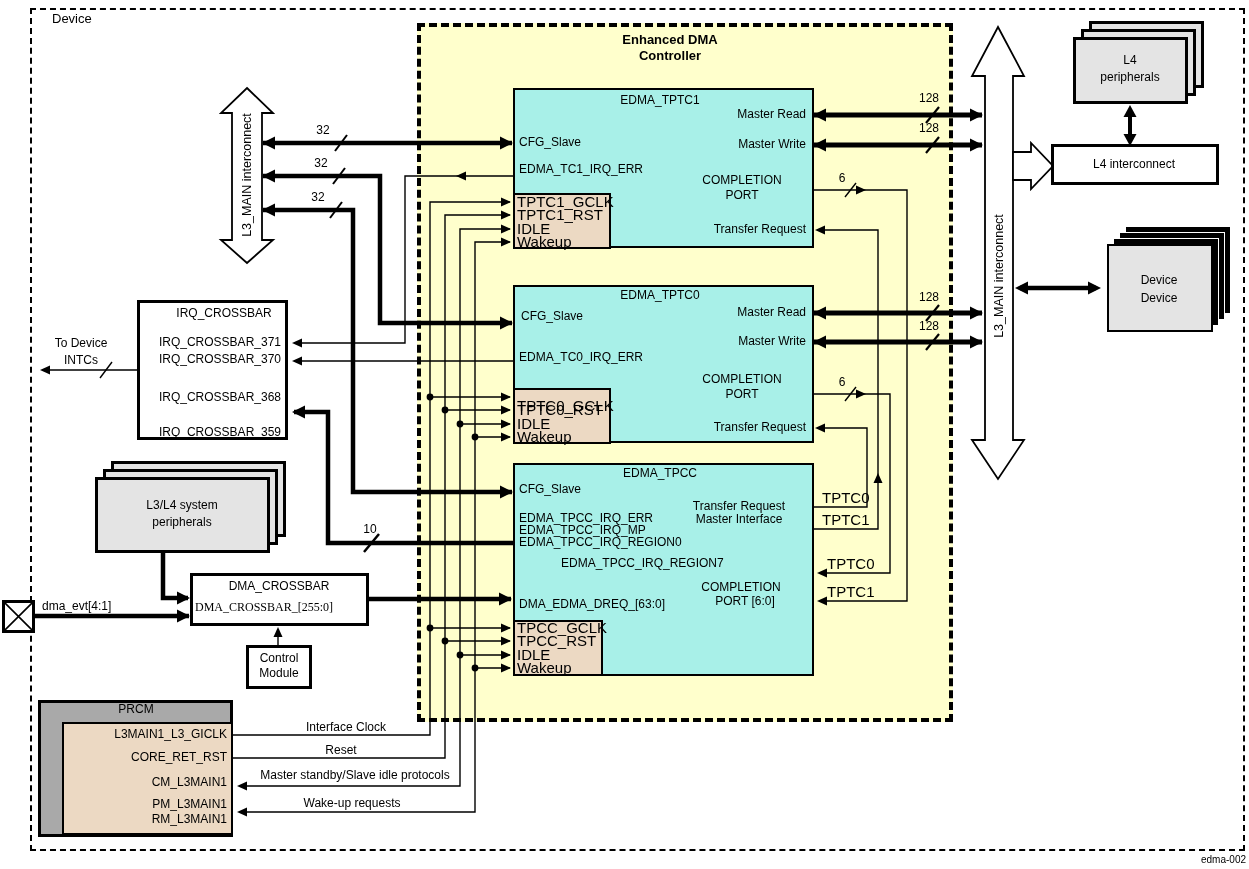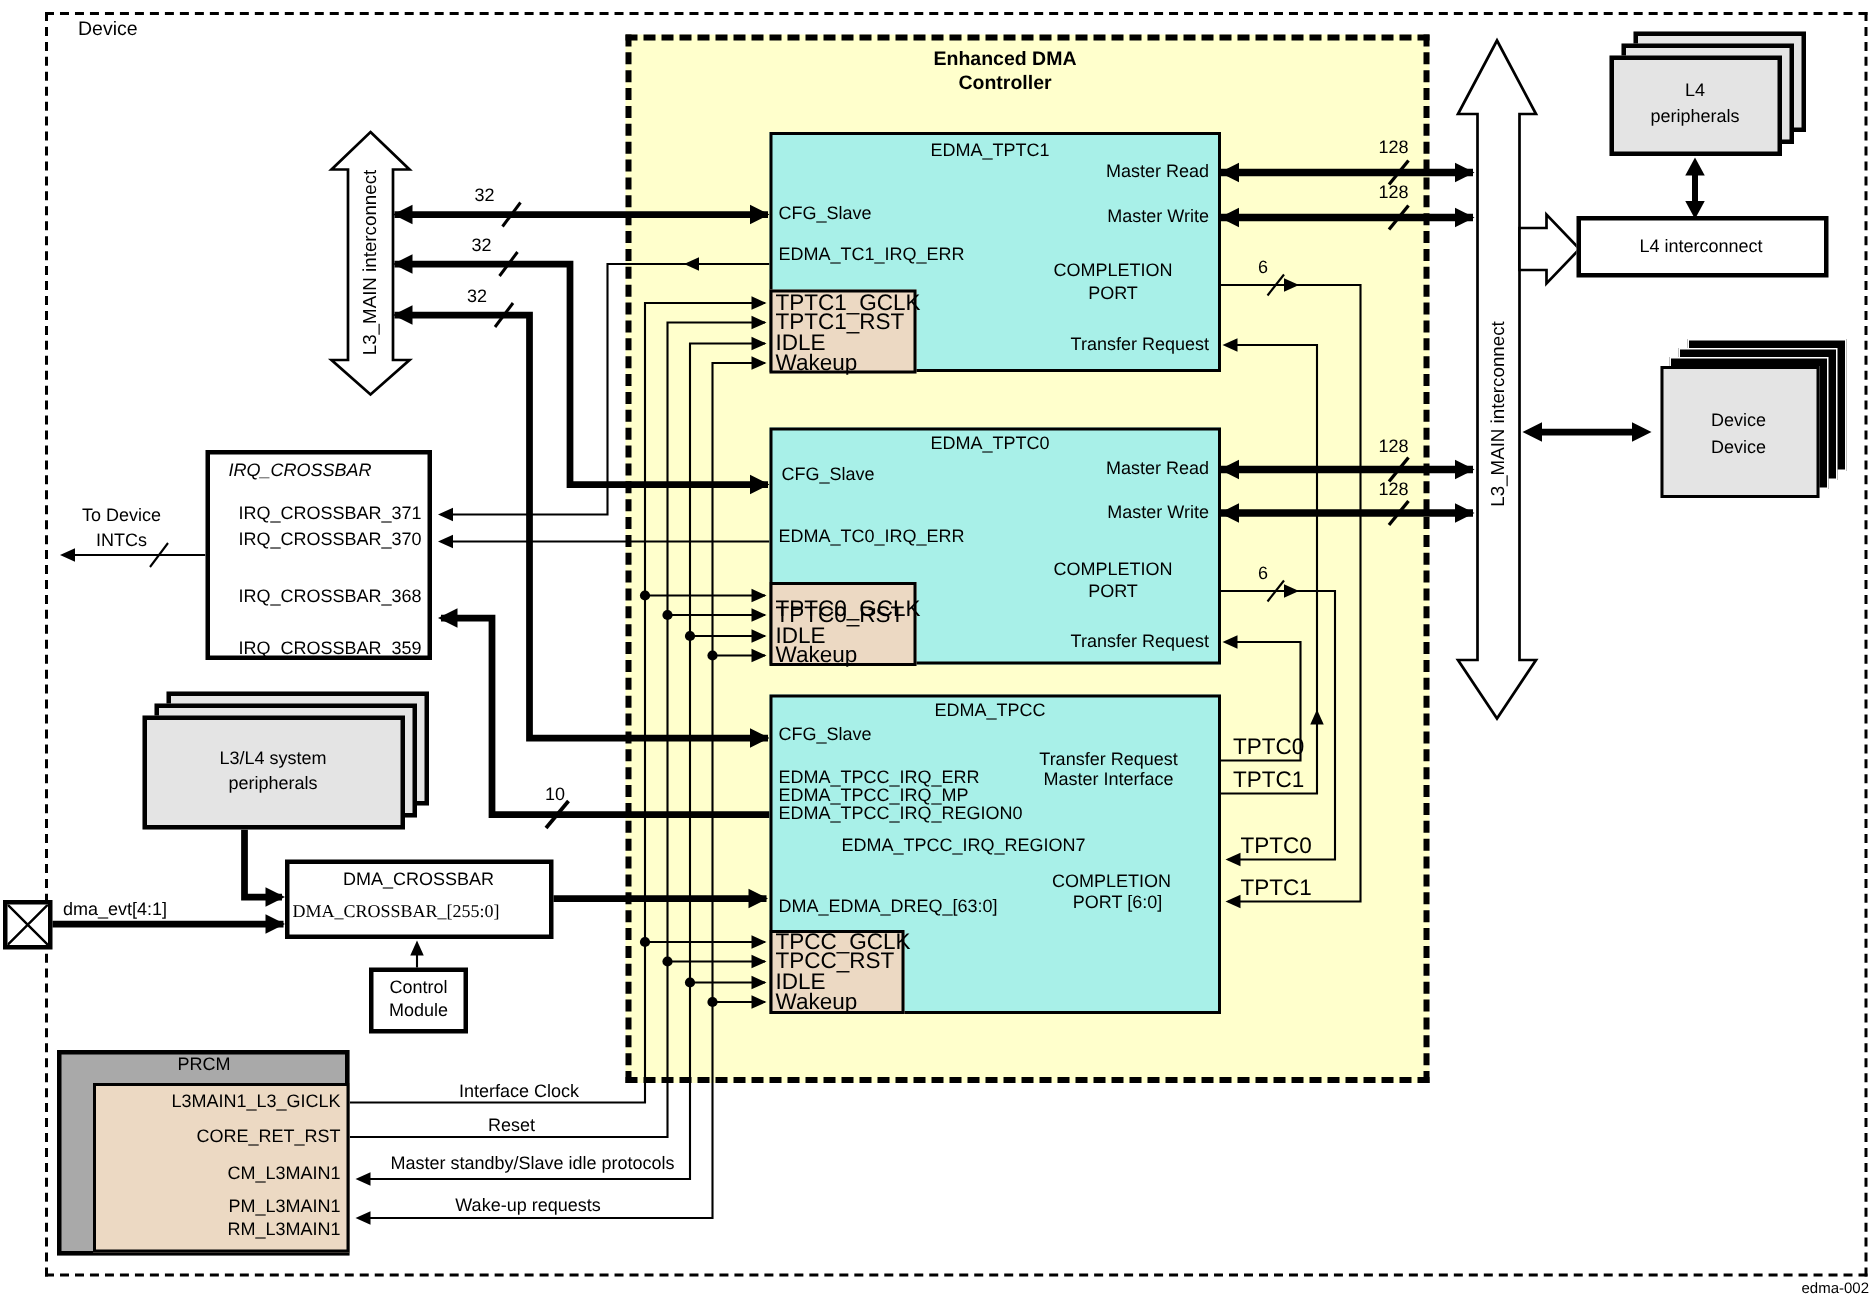--- a/index.html
+++ b/index.html
@@ -253,21 +253,21 @@
   <div class="lbl lc" style="left:745px;top:602px;">PORT [6:0]</div>
   <div class="lbl ll s11" style="left:822px;top:498px;">TPTC0</div>
   <div class="lbl ll s11" style="left:822px;top:520px;">TPTC1</div>
   <div class="lbl ll s11" style="left:827px;top:564px;">TPTC0</div>
   <div class="lbl ll s11" style="left:827px;top:592px;">TPTC1</div>
   <div class="lbl ll s11" style="left:517px;top:628px;">TPCC_GCLK</div>
   <div class="lbl ll s11" style="left:517px;top:641px;">TPCC_RST</div>
   <div class="lbl ll s11" style="left:517px;top:655px;">IDLE</div>
   <div class="lbl ll s11" style="left:517px;top:668px;">Wakeup</div>
 
-  <div class="lbl lc" style="left:200px;top:314px;font-style:italic;">IRQ_CROSSBAR</div>
+  <div class="lbl lc" style="left:224px;top:314px;">IRQ_CROSSBAR</div>
   <div class="lbl lr" style="left:281px;top:343px;">IRQ_CROSSBAR_371</div>
   <div class="lbl lr" style="left:281px;top:360px;">IRQ_CROSSBAR_370</div>
   <div class="lbl lr" style="left:281px;top:398px;">IRQ_CROSSBAR_368</div>
   <div class="lbl lr" style="left:281px;top:433px;text-align:right;">IRQ_CROSSBAR_359</div>
   <div class="lbl lc" style="left:81px;top:344px;">To Device</div>
   <div class="lbl lc" style="left:81px;top:361px;">INTCs</div>
 
   <div class="lbl lc" style="left:182px;top:506px;">L3/L4 system</div>
   <div class="lbl lc" style="left:182px;top:523px;">peripherals</div>
 

